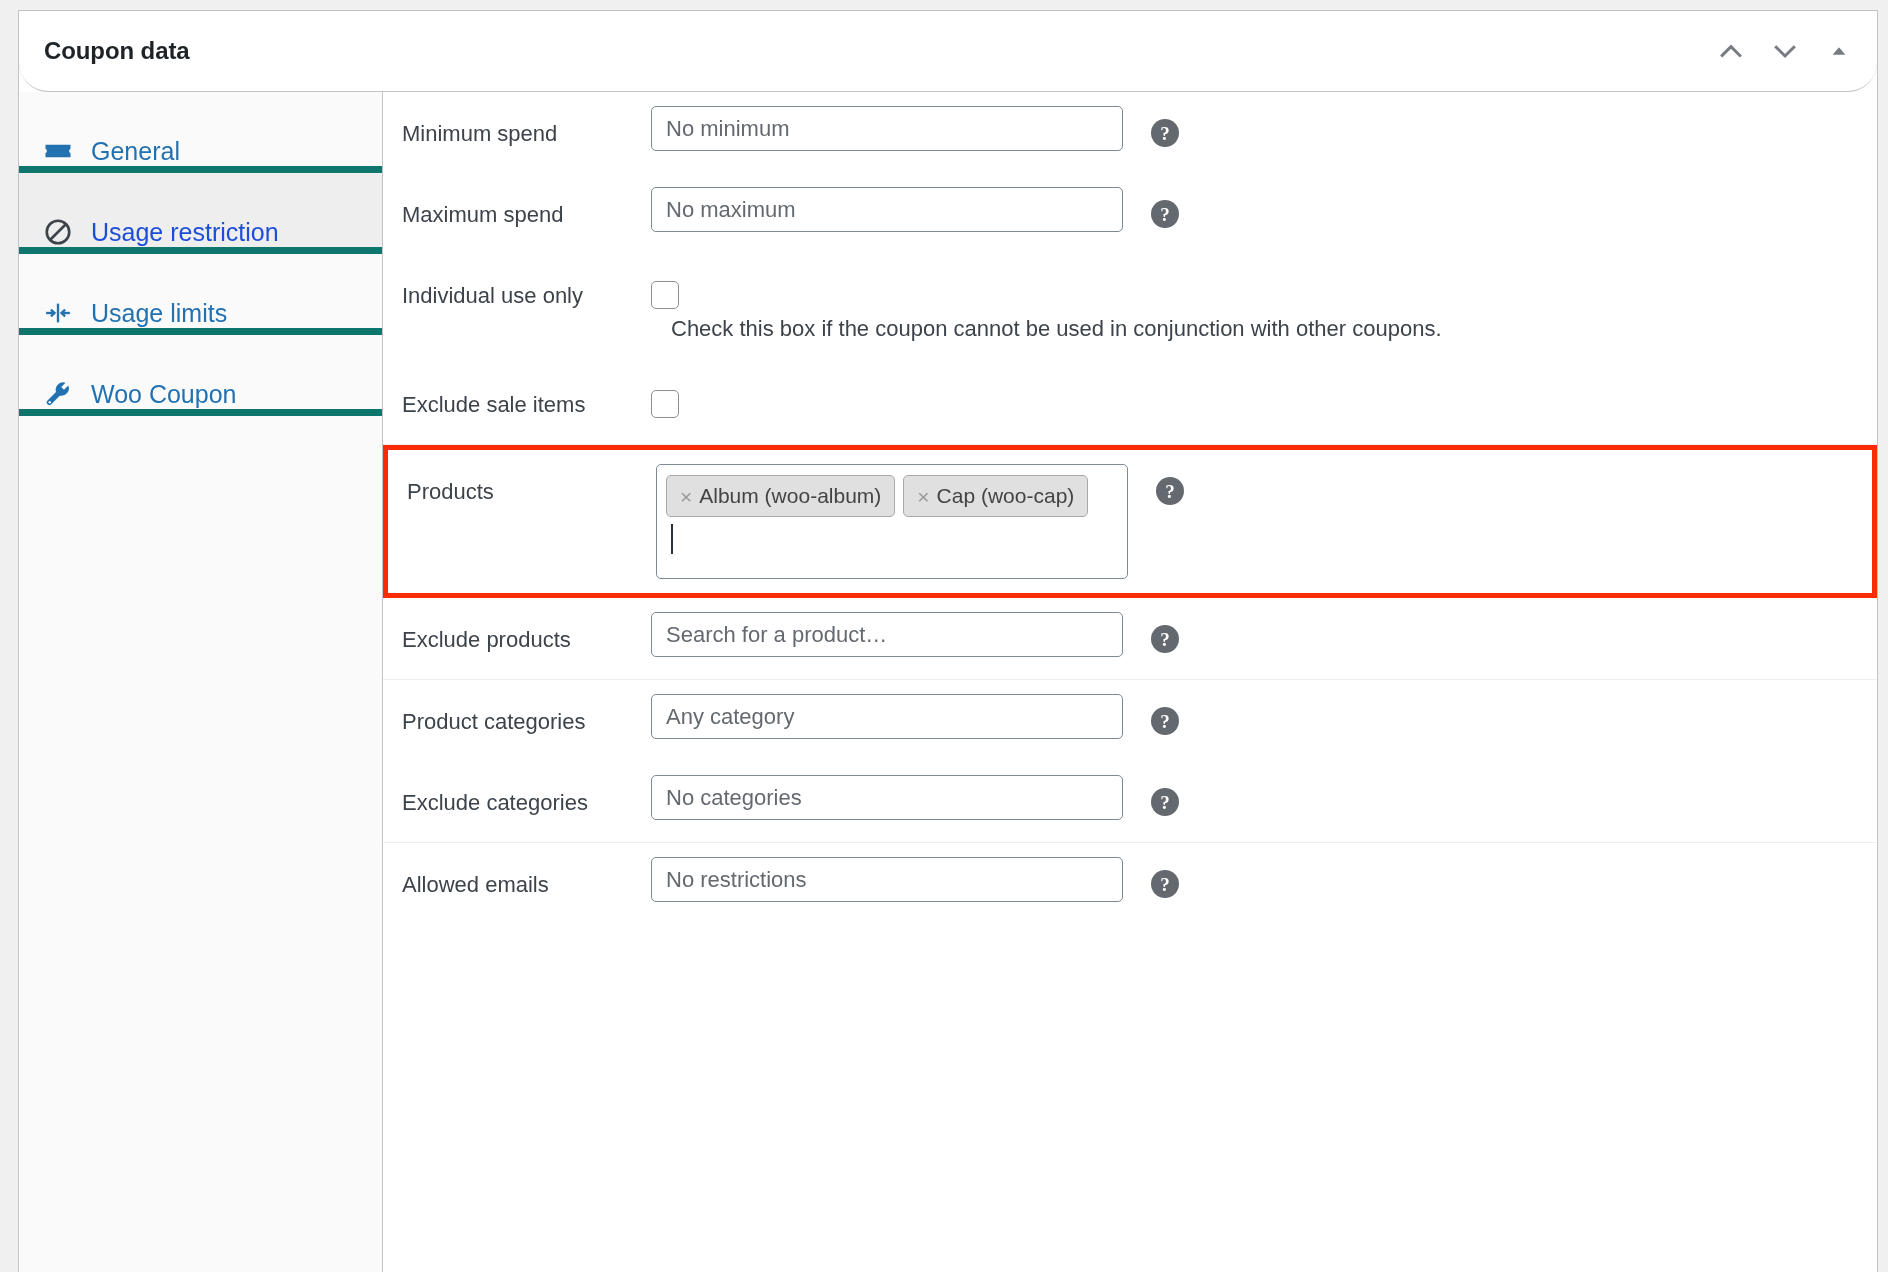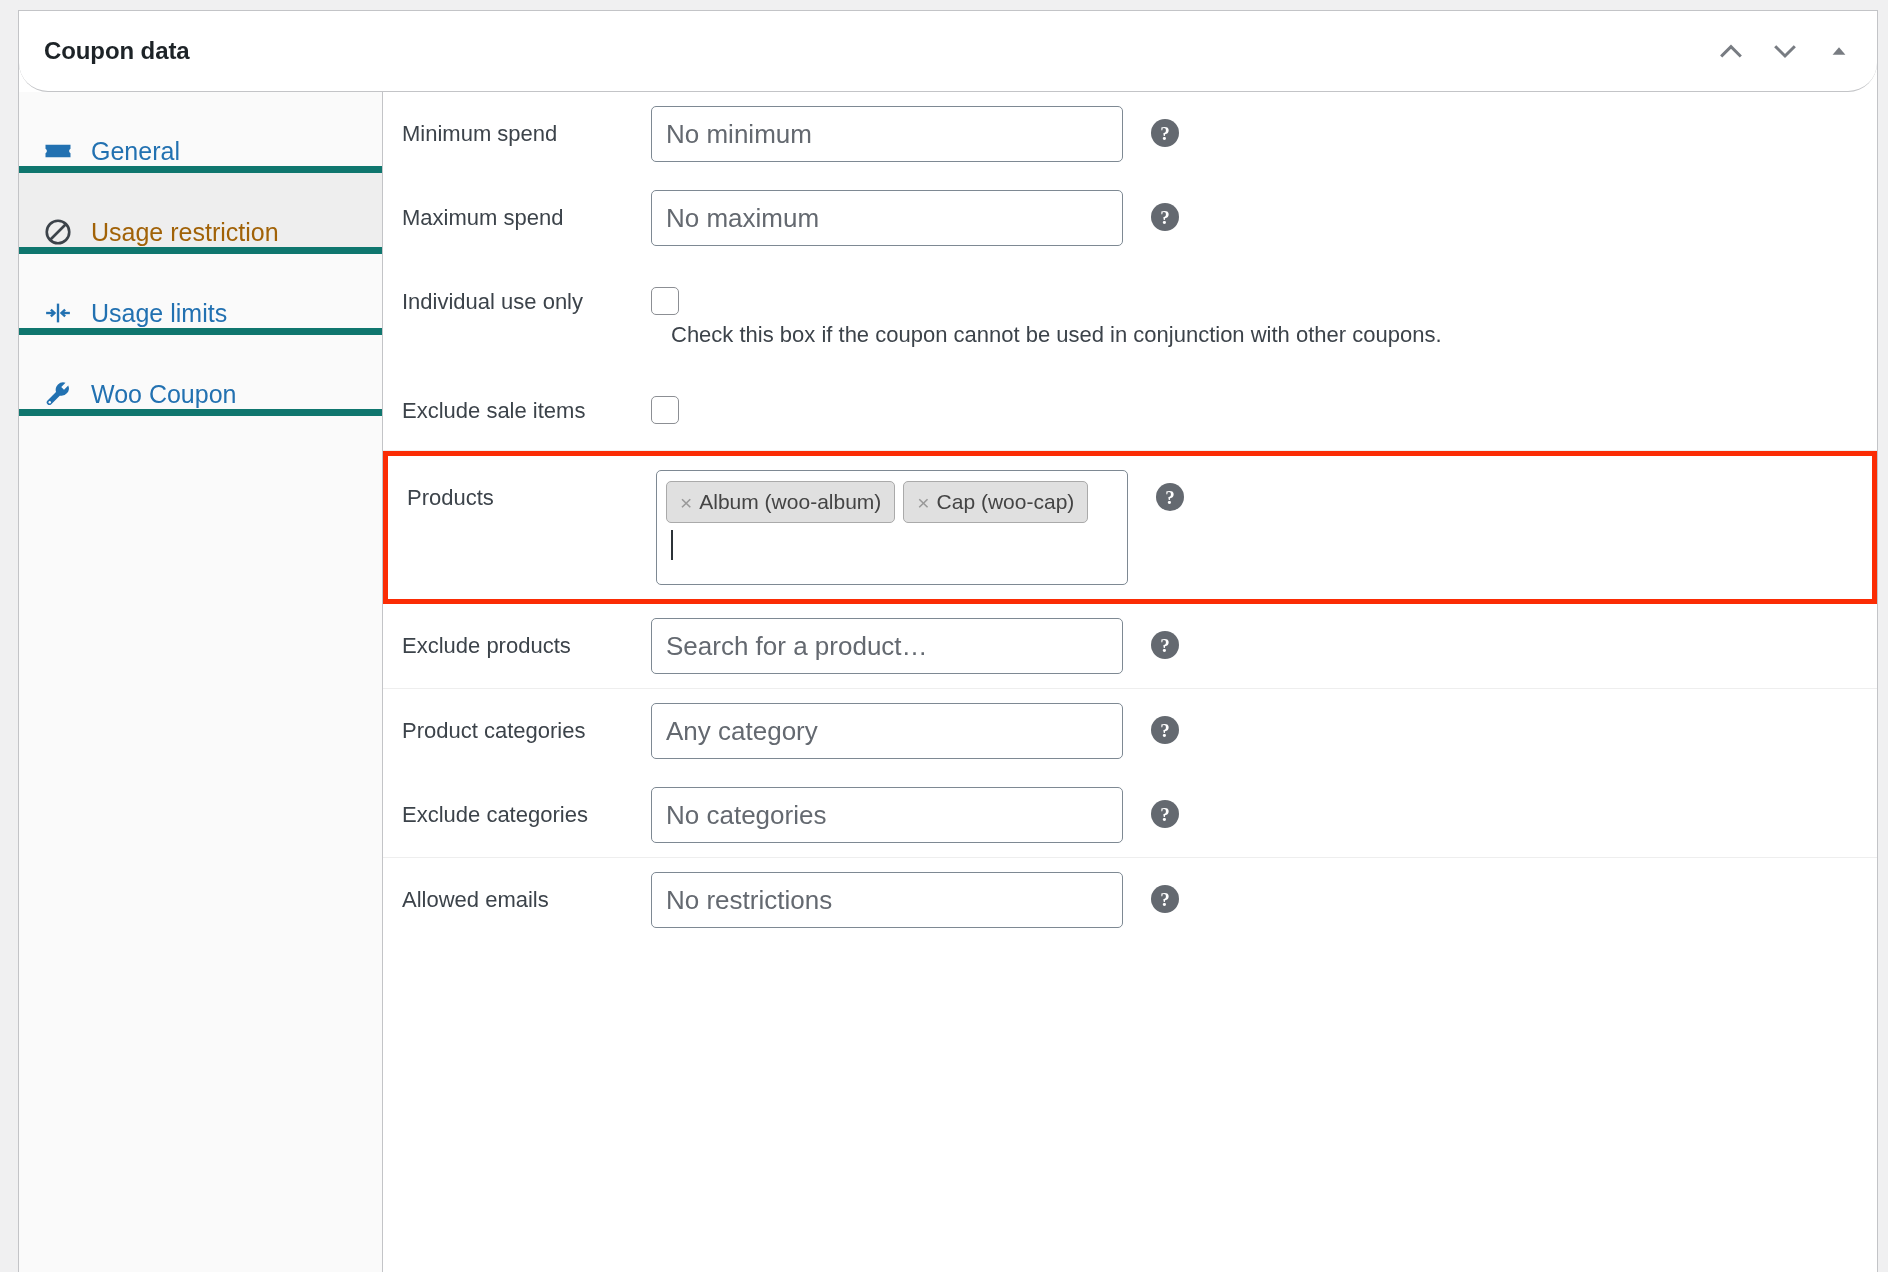--- a/index.html
+++ b/index.html
@@ -74,21 +74,21 @@
     font-size: 25px;
   }
   .tab .tab-ico {
     width: 34px; flex: 0 0 34px;
     display: flex; align-items: center; justify-content: flex-start;
     margin-right: 14px;
   }
   .tab .tab-ico svg { display: block; }
   .tab.active {
     background: #eeeeee;
-    color: #a16207;
+    color: #1d4ed8;
   }
   .tab-label { white-space: nowrap; }
 
   
   .content {
     flex: 1 1 auto;
     position: relative;
     background: #ffffff;
   }
   .group { border-bottom: 1px solid #eeeeee; }
@@ -110,25 +110,25 @@
   .field .ctl {
     flex: 1 1 auto;
     display: flex;
     align-items: flex-start;
     padding-top: 14px;
     padding-bottom: 14px;
   }
 
   .textbox {
     width: 472px;
-    height: 56px;
+    height: 45px;
     border: 1px solid #7e8993;
     border-radius: 5px;
     background: #fff;
-    font-size: 26px;
+    font-size: 22px;
     color: #3c434a;
     padding: 0 14px;
     font-family: inherit;
     outline: none;
   }
   .textbox::placeholder { color: #646970; opacity: 1; }
 
   .helpicon {
     margin-left: 28px;
     margin-top: 13px;

